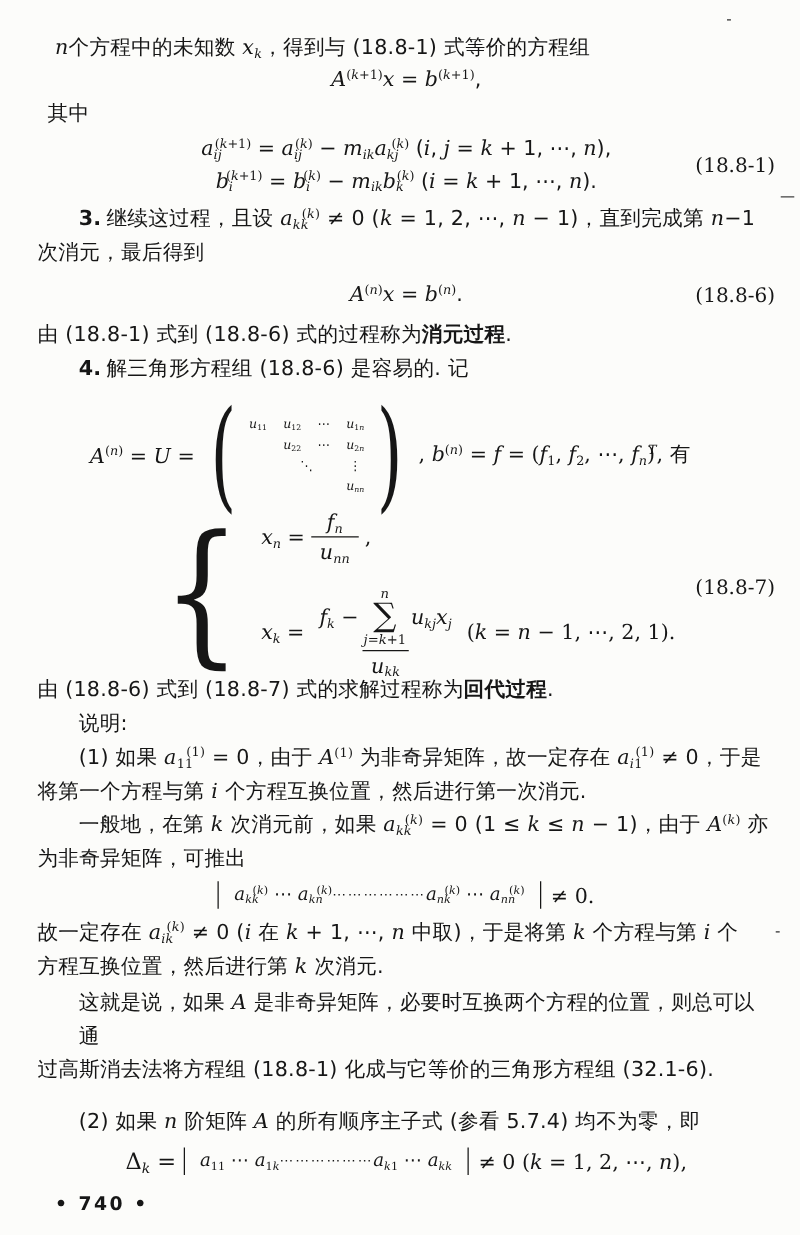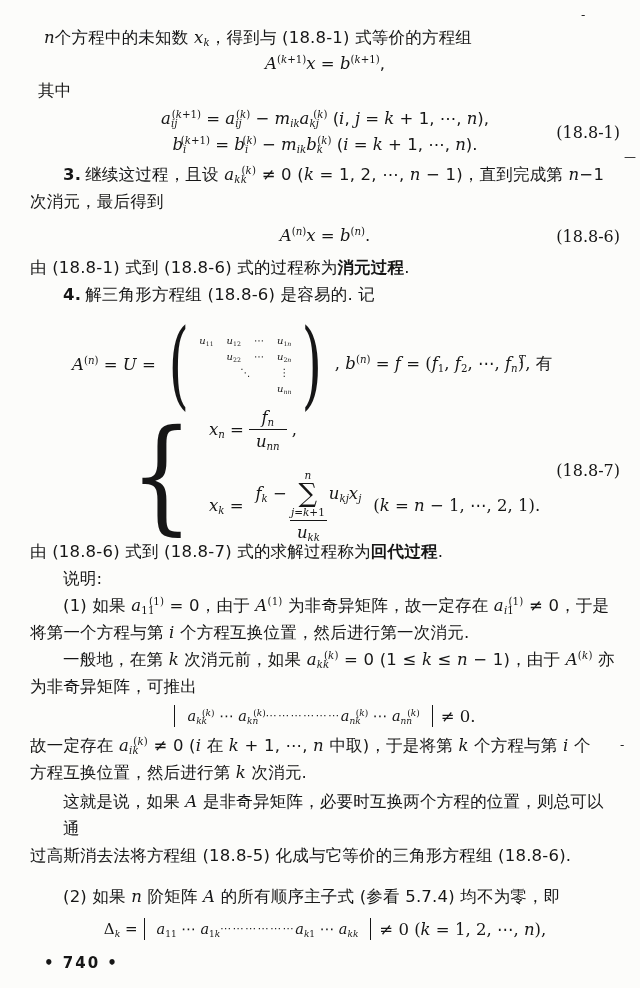--- a/index.html
+++ b/index.html
@@ -45,21 +45,21 @@
   .frac { display:inline-flex; flex-direction:column; align-items:center; margin:0 5px; vertical-align:middle; }
   .frac .nu { padding:0 7px 2px; display:flex; align-items:center; }
   .frac .de { border-top:1.4px solid #161616; padding:2px 7px 0; }
   .sum { display:inline-flex; flex-direction:column; align-items:center; font-size:10.5px; line-height:1.15; margin:0 4px; font-family:"DejaVu Serif", serif; }
   .sum .sg { font-size:26px; line-height:0.95; }
 
   
   .detwrap { position:relative; display:flex; align-items:center; justify-content:center; margin:5px 0; }
   .det { border-left:1.6px solid #161616; border-right:1.6px solid #161616; padding:3px 12px; display:flex; flex-direction:row; align-items:center; row-gap:1px; font-size:14.5px;justify-content:flex-end; }
   .det .dots { font-size:11px; letter-spacing:1.5px; line-height:12px; white-space:nowrap; }
-  .detlhs { font-size:15px; margin-right:6px; }
+  .detlhs { font-size:18px; margin-right:6px; }
   .detrhs { font-size:16.5px; margin-left:8px; }
 
   .pagenum { position:absolute; left:44px; bottom:16px; font-size:15px; letter-spacing:2px; font-weight:bold; }
   .artifact { position:absolute; font-size:12px; color:#222; }
 </style>
 </head>
 <body>
 
 <div class="page">
   <div class="content">
@@ -169,21 +169,21 @@
         <span class="dots">⋯⋯⋯⋯⋯⋯</span>
         <span><i class="v">a</i><sub><i class="v">nk</i></sub><sup>(<i class="v">k</i>)</sup> ⋯ <i class="v">a</i><sub><i class="v">nn</i></sub><sup>(<i class="v">k</i>)</sup></span>
       </span>
       <span class="detrhs m">≠ 0.</span>
     </div>
 
     <div class="tline">故一定存在 <i class="v">a</i><sub><i class="v">ik</i></sub><sup>(<i class="v">k</i>)</sup> ≠ 0 (<i class="v">i</i> 在 <i class="v">k</i> + 1, ⋯, <i class="v">n</i> 中取)，于是将第 <i class="v">k</i> 个方程与第 <i class="v">i</i> 个</div>
     <div class="tline">方程互换位置，然后进行第 <i class="v">k</i> 次消元.</div>
 
     <div class="tline ind" style="margin-top:2px;">这就是说，如果 <i class="v">A</i> 是非奇异矩阵，必要时互换两个方程的位置，则总可以通</div>
-    <div class="tline">过高斯消去法将方程组 (18.8-5) 化成与它等价的三角形方程组 (18.8-6).</div>
+    <div class="tline">过高斯消去法将方程组 (18.8-1) 化成与它等价的三角形方程组 (32.1-6).</div>
 
     <div class="tline ind" style="margin-top:14px;">(2) 如果 <i class="v">n</i> 阶矩阵 <i class="v">A</i> 的所有顺序主子式 (参看 5.7.4) 均不为零，即</div>
 
     <div class="detwrap" style="margin:8px 0 10px;">
       <span class="detlhs m">Δ<sub><i class="v">k</i></sub> =</span>
       <span class="det">
         <span><i class="v">a</i><sub>11</sub>  ⋯  <i class="v">a</i><sub>1<i class="v">k</i></sub></span>
         <span class="dots">⋯⋯⋯⋯⋯⋯</span>
         <span><i class="v">a</i><sub><i class="v">k</i>1</sub>  ⋯  <i class="v">a</i><sub><i class="v">kk</i></sub></span>
       </span>

